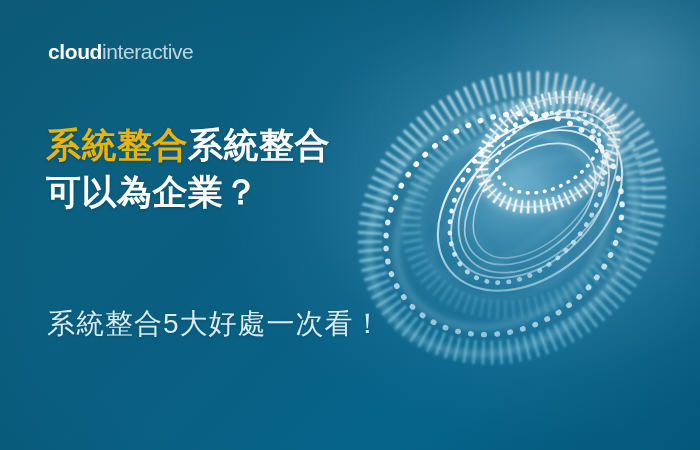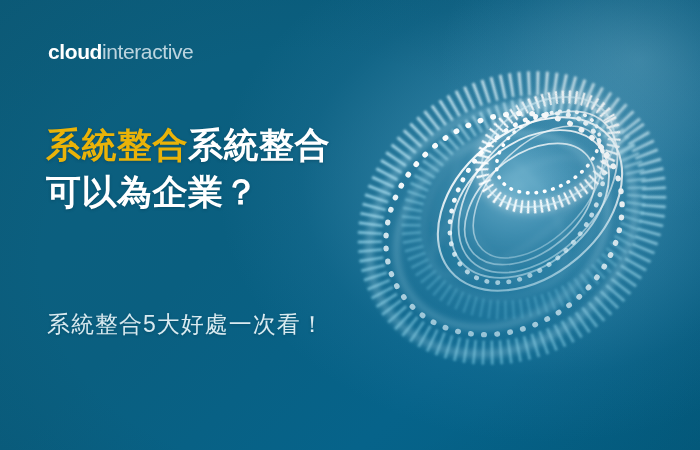--- a/index.html
+++ b/index.html
@@ -57,21 +57,21 @@
     position:absolute;left:46px;top:121px;width:400px;
     font-size:35px;line-height:47px;font-weight:bold;
     letter-spacing:0.5px;color:#ffffff;
     text-shadow:0 1px 3px rgba(2,45,64,0.35);
   }
   #headline .hl-accent{color:#eab308;}
 
   
   #subtitle{
     position:absolute;left:47px;top:305px;width:430px;
-    font-size:23px;line-height:38px;font-weight:500;
+    font-size:28px;line-height:38px;font-weight:500;
     letter-spacing:1px;color:#d9eaf0;
     text-shadow:0 1px 3px rgba(2,45,64,0.30);
   }
 </style>
 </head>
 <body>
 
 <div id="canvas">
 
   <div class="bg-base"></div>

